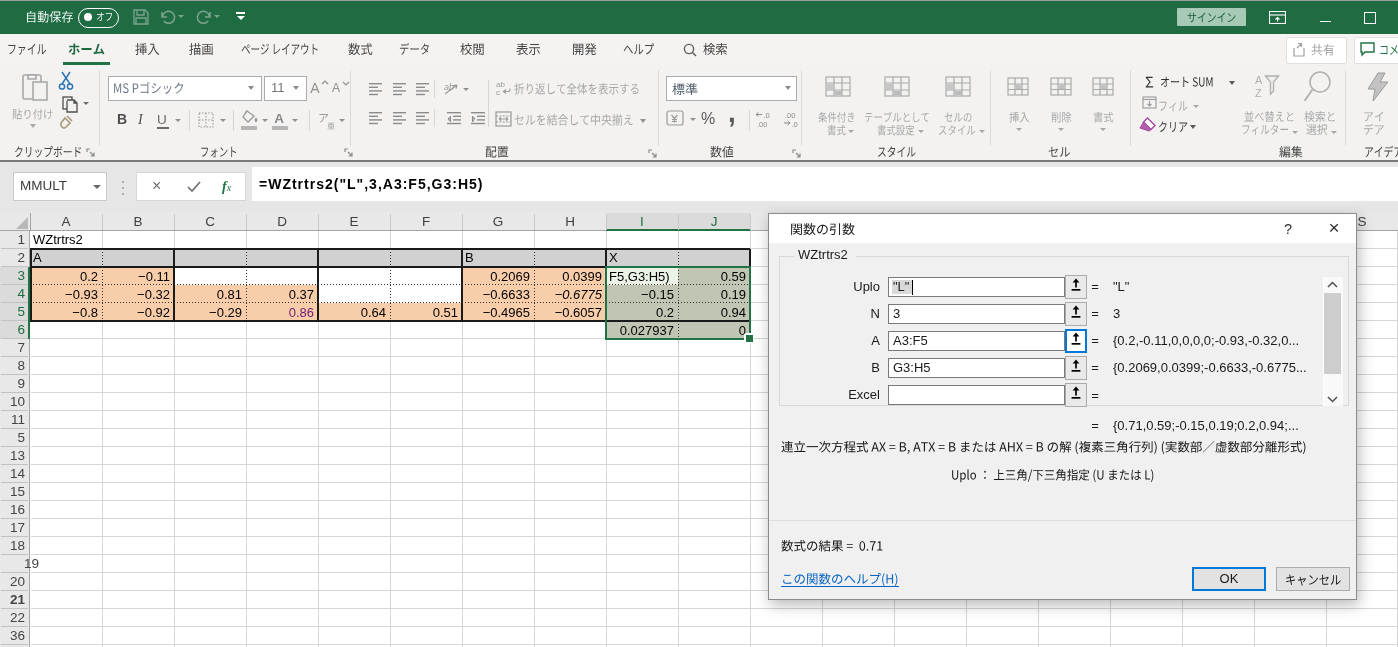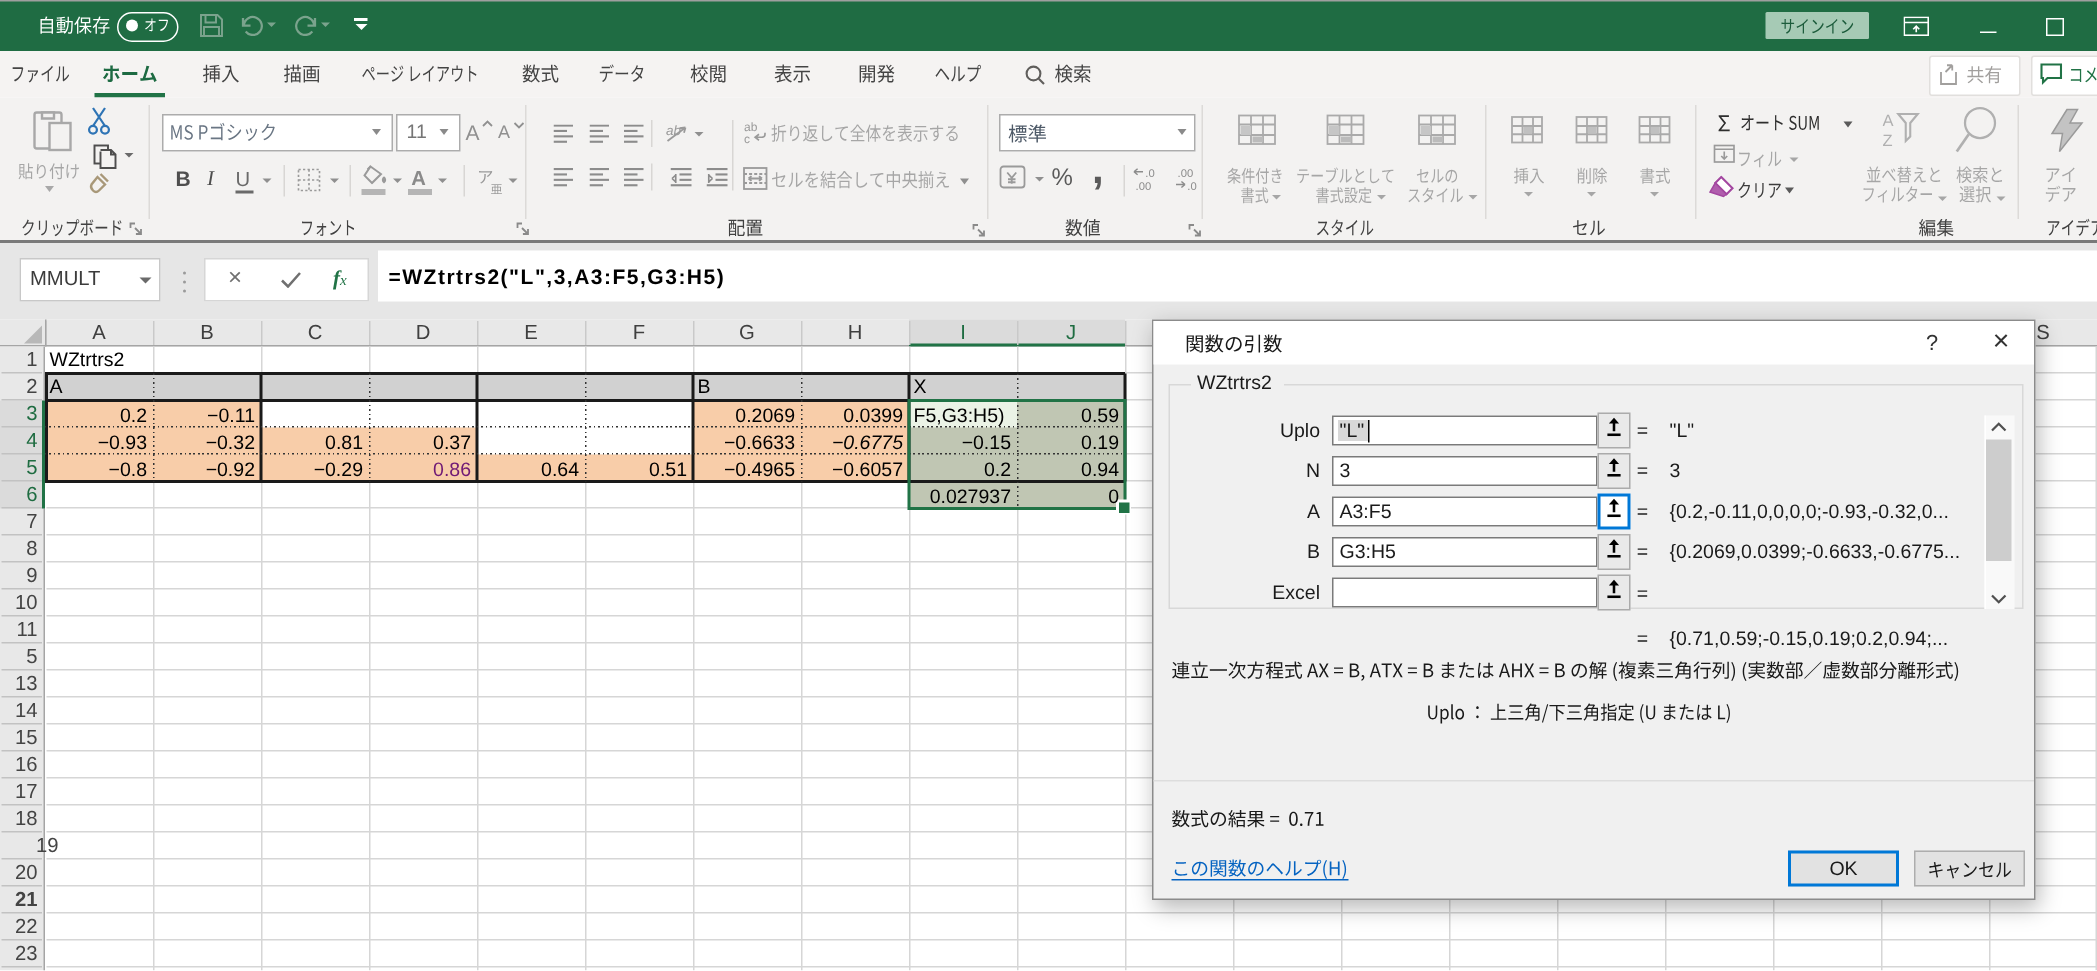--- a/index.html
+++ b/index.html
@@ -960,21 +960,21 @@
     <div style="position:absolute;left:25px;top:538px;font-family:'Liberation Sans',sans-serif;font-size:13.5px;font-weight:400;color:#444444;white-space:pre;line-height:16.875px;transform:translateX(-100%);">18</div>
     <div style="position:absolute;left:1px;top:572px;width:27px;height:1px;background:#c2c2c2"></div>
     <div style="position:absolute;left:39px;top:556px;font-family:'Liberation Sans',sans-serif;font-size:13.5px;font-weight:400;color:#444444;white-space:pre;line-height:16.875px;transform:translateX(-100%);">19</div>
     <div style="position:absolute;left:1px;top:590px;width:27px;height:1px;background:#c2c2c2"></div>
     <div style="position:absolute;left:25px;top:574px;font-family:'Liberation Sans',sans-serif;font-size:13.5px;font-weight:400;color:#444444;white-space:pre;line-height:16.875px;transform:translateX(-100%);">20</div>
     <div style="position:absolute;left:1px;top:608px;width:27px;height:1px;background:#c2c2c2"></div>
     <div style="position:absolute;left:25px;top:592px;font-family:'Liberation Sans',sans-serif;font-size:13.5px;font-weight:700;color:#444444;white-space:pre;line-height:16.875px;transform:translateX(-100%);">21</div>
     <div style="position:absolute;left:1px;top:626px;width:27px;height:1px;background:#c2c2c2"></div>
     <div style="position:absolute;left:25px;top:610px;font-family:'Liberation Sans',sans-serif;font-size:13.5px;font-weight:400;color:#444444;white-space:pre;line-height:16.875px;transform:translateX(-100%);">22</div>
     <div style="position:absolute;left:1px;top:644px;width:27px;height:1px;background:#c2c2c2"></div>
-    <div style="position:absolute;left:25px;top:628px;font-family:'Liberation Sans',sans-serif;font-size:13.5px;font-weight:400;color:#444444;white-space:pre;line-height:16.875px;transform:translateX(-100%);">23</div>
+    <div style="position:absolute;left:25px;top:628px;font-family:'Liberation Sans',sans-serif;font-size:13.5px;font-weight:400;color:#444444;white-space:pre;line-height:16.875px;transform:translateX(-100%);">36</div>
     <div style="position:absolute;left:27.5px;top:267px;width:2.5px;height:72px;background:#217346"></div>
     <div style="position:absolute;left:102px;top:231px;width:1px;height:416px;background:#d6d6d6"></div>
     <div style="position:absolute;left:174px;top:231px;width:1px;height:416px;background:#d6d6d6"></div>
     <div style="position:absolute;left:246px;top:231px;width:1px;height:416px;background:#d6d6d6"></div>
     <div style="position:absolute;left:318px;top:231px;width:1px;height:416px;background:#d6d6d6"></div>
     <div style="position:absolute;left:390px;top:231px;width:1px;height:416px;background:#d6d6d6"></div>
     <div style="position:absolute;left:462px;top:231px;width:1px;height:416px;background:#d6d6d6"></div>
     <div style="position:absolute;left:534px;top:231px;width:1px;height:416px;background:#d6d6d6"></div>
     <div style="position:absolute;left:606px;top:231px;width:1px;height:416px;background:#d6d6d6"></div>
     <div style="position:absolute;left:678px;top:231px;width:1px;height:416px;background:#d6d6d6"></div>

